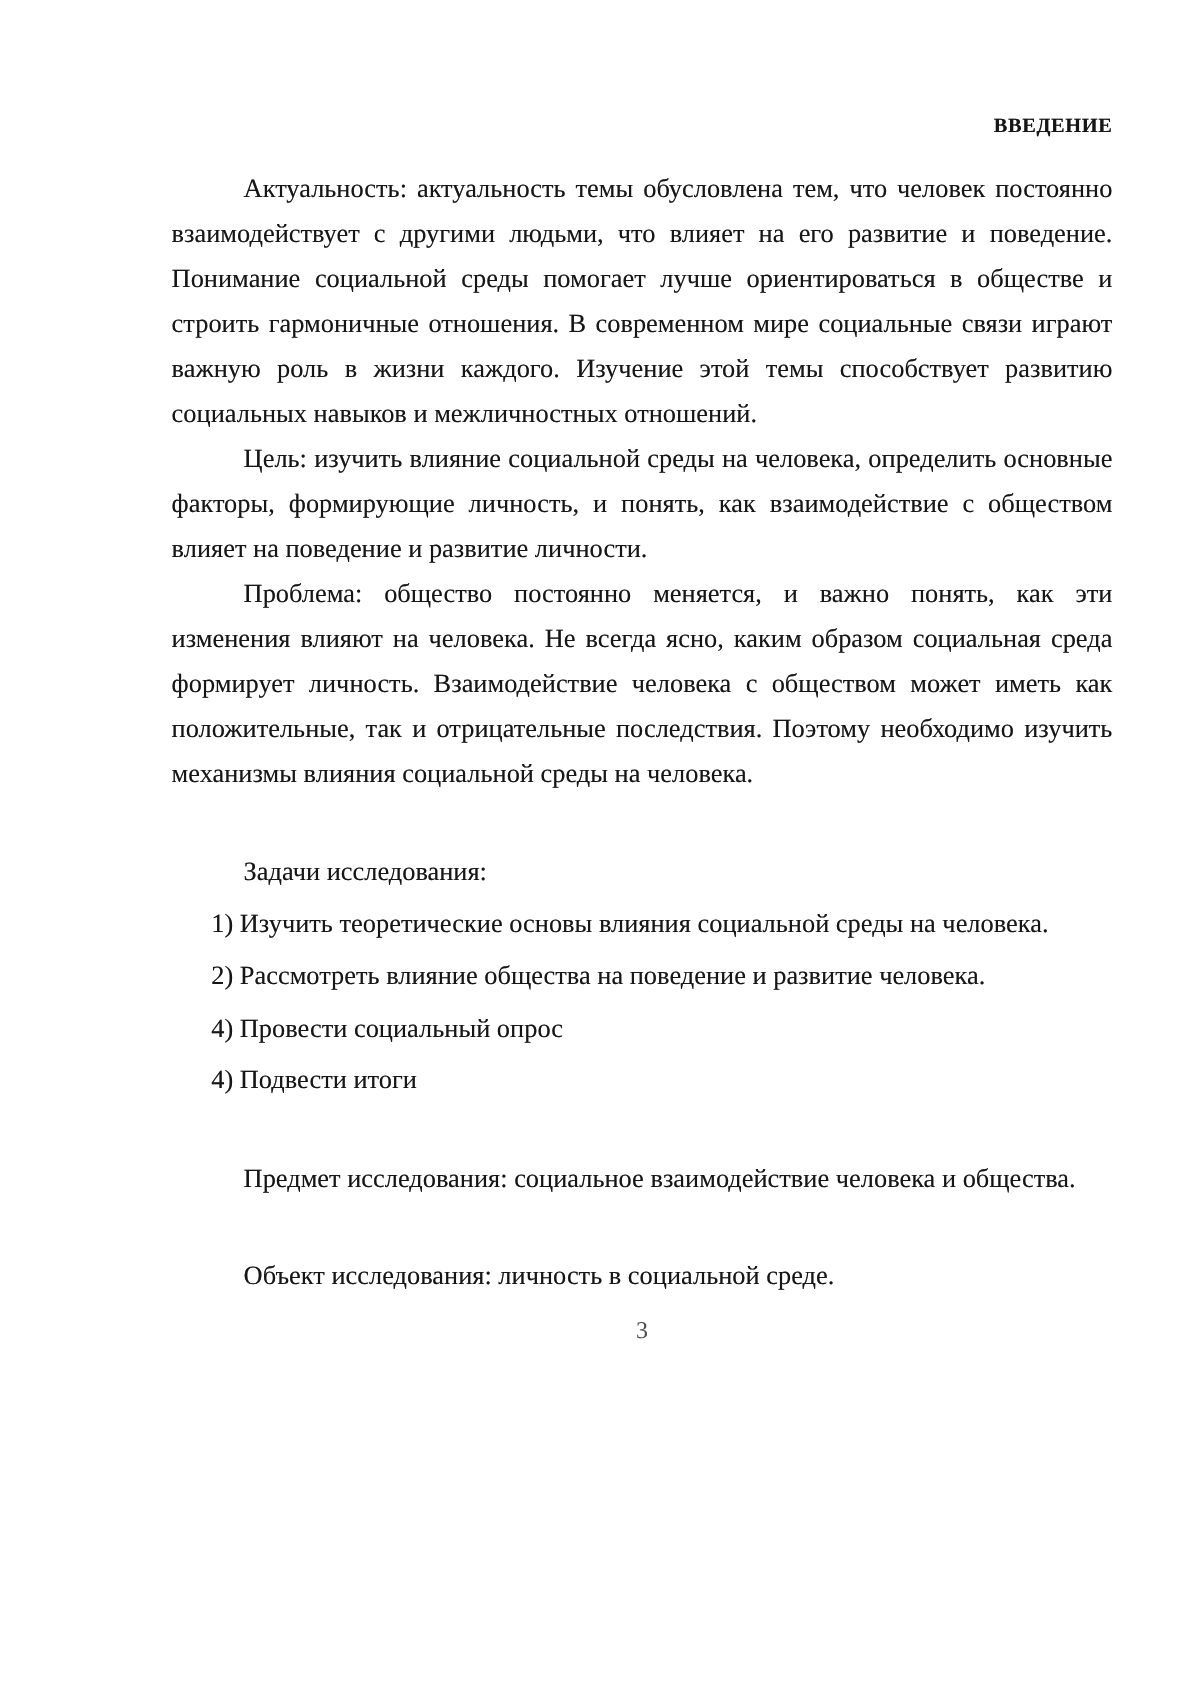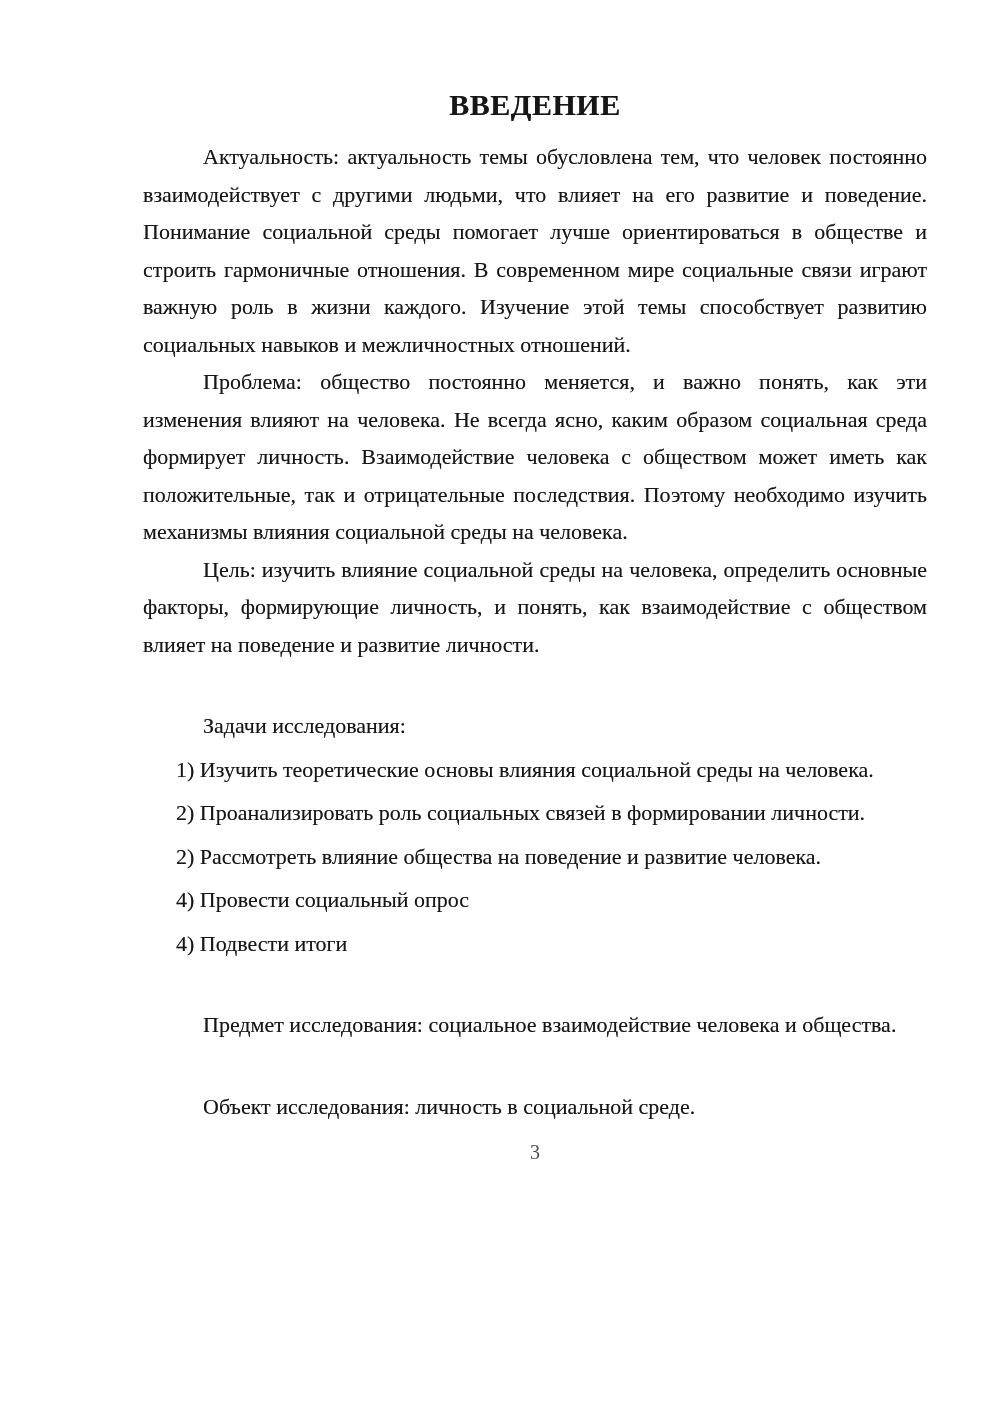--- a/index.html
+++ b/index.html
@@ -14,24 +14,24 @@
     height: 1414px;
     margin: 0 auto;
     background: #ffffff;
     box-sizing: border-box;
     padding: 86px 73px 0 143px;
     font-family: "Liberation Serif", "DejaVu Serif", serif;
     color: #161616;
     overflow: hidden;
   }
   .doc-title {
-    font-size: 30px;
+    font-size: 17px;
     line-height: 38px;
     font-weight: bold;
-    text-align: center;
+    text-align: right;
     margin: 0 0 14px 0;
     letter-spacing: 0.5px;
     text-shadow: 0 0 0.4px rgba(0,0,0,0.55);
   }
   .page p {
     font-size: 22px;
     line-height: 37.5px;
     margin: 0;
     text-align: justify;
     text-shadow: 0 0 0.4px rgba(0,0,0,0.45);
@@ -50,29 +50,28 @@
 </style>
 </head>
 <body>
 
 <div class="page">
 
   <h1 class="doc-title">ВВЕДЕНИЕ</h1>
 
   <p class="body">Актуальность: актуальность темы обусловлена тем, что человек постоянно взаимодействует с другими людьми, что влияет на его развитие и поведение. Понимание социальной среды помогает лучше ориентироваться в обществе и строить гармоничные отношения. В современном мире социальные связи играют важную роль в жизни каждого. Изучение этой темы способствует развитию социальных навыков и межличностных отношений.</p>
 
+  <p class="body">Цель: изучить влияние социальной среды на человека, определить основные факторы, формирующие личность, и понять, как взаимодействие с обществом влияет на поведение и развитие личности.</p>
+
   <p class="body">Проблема: общество постоянно меняется, и важно понять, как эти изменения влияют на человека. Не всегда ясно, каким образом социальная среда формирует личность. Взаимодействие человека с обществом может иметь как положительные, так и отрицательные последствия. Поэтому необходимо изучить механизмы влияния социальной среды на человека.</p>
-
-  <p class="body">Цель: изучить влияние социальной среды на человека, определить основные факторы, формирующие личность, и понять, как взаимодействие с обществом влияет на поведение и развитие личности.</p>
 
   <p class="body gap-after">Задачи исследования:</p>
 
   <p class="task">1) Изучить теоретические основы влияния социальной среды на человека.</p>
 
-  <p class="task">2) Проанализировать роль социальных связей в формировании личности.</p>
 
   <p class="task">2) Рассмотреть влияние общества на поведение и развитие человека.</p>
 
   <p class="task">4) Провести социальный опрос</p>
 
   <p class="task">4) Подвести итоги</p>
 
   <p class="body gap-after">Предмет исследования: социальное взаимодействие человека и общества.</p>
 
   <p class="body gap-after">Объект исследования: личность в социальной среде.</p>

